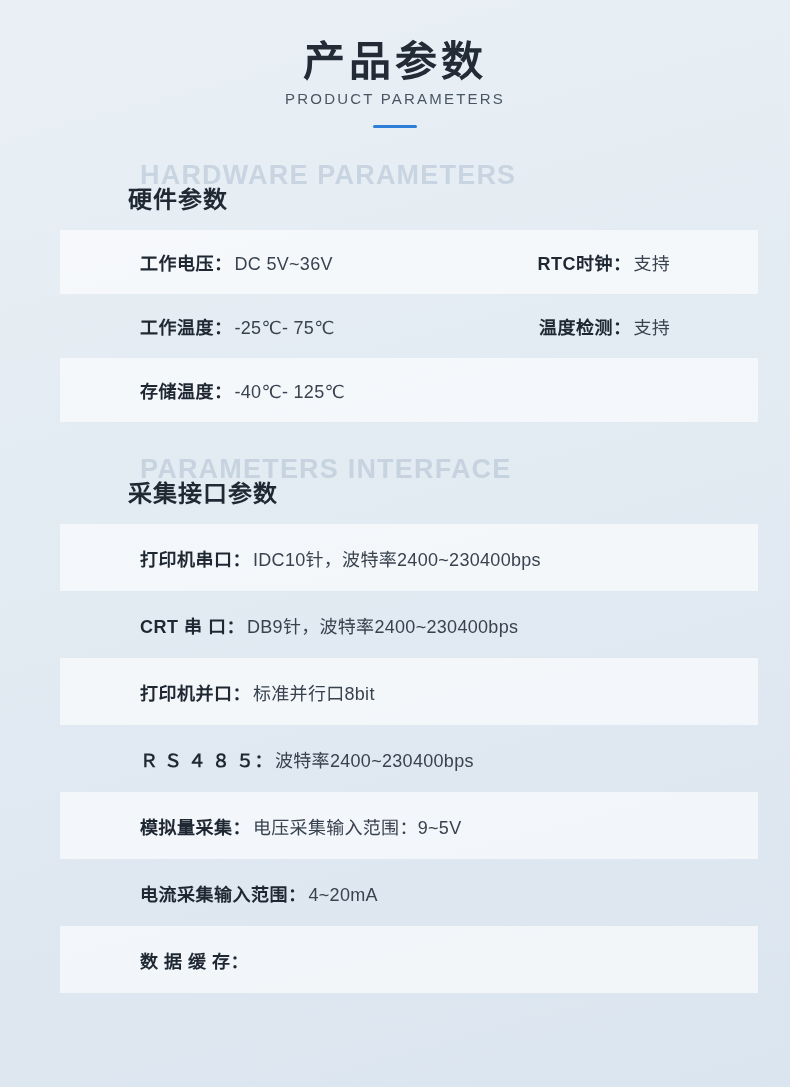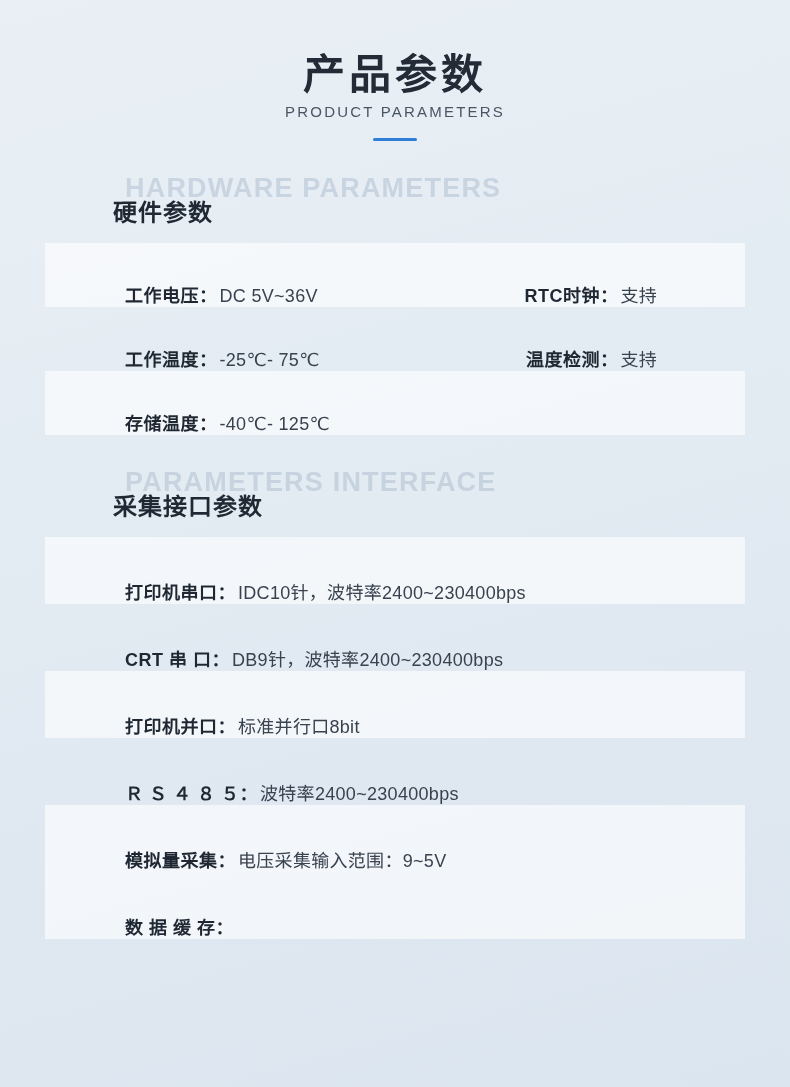--- a/index.html
+++ b/index.html
@@ -13,21 +13,21 @@
     background: linear-gradient(165deg, #e9eff5 0%, #e4ecf3 35%, #dfe8f1 70%, #dbe5ef 100%);
     color: #2b3440;
     overflow: hidden;
     position: relative;
   }
 
   .page {
     width: 790px;
     height: 765px;
     box-sizing: border-box;
-    padding: 13px;
+    padding: 0;
     position: relative;
   }
 
   
   .header {
     text-align: center;
     padding-top: 38px;
   }
   .header .title-cn {
     font-size: 42px;
@@ -49,20 +49,21 @@
     width: 44px;
     height: 3px;
     background: #2f7fd9;
     border-radius: 2px;
   }
 
   
   .section {
     position: relative;
     margin-top: 32px;
+    margin-left: 28px;
   }
   .section-heads {
     position: relative;
     height: 62px;
     padding-left: 112px;
   }
   .ghost-title {
     position: absolute;
     left: 112px;
     top: 0;
@@ -84,21 +85,21 @@
   }
 
   
   .rows {
     margin-top: 8px;
   }
   .row {
     height: 64px;
     margin: 0 32px;
     display: flex;
-    align-items: flex-end;
+    align-items: center;
     box-sizing: border-box;
     padding: 0 0 0 80px;
   }
   .row.alt {
     background: rgba(255, 255, 255, 0.62);
   }
   .cell {
     display: flex;
     align-items: baseline;
     white-space: nowrap;
@@ -210,20 +211,26 @@
         </div>
       </div>
 
       <div class="row alt single">
         <div class="cell">
           <span class="label">模拟量采集：</span>
           <span class="value">电压采集输入范围：9~5V</span>
         </div>
       </div>
 
+      <div class="row single">
+        <div class="cell">
+          <span class="label">电流采集输入范围：</span>
+          <span class="value">4~20mA</span>
+        </div>
+      </div>
 
       <div class="row alt single">
         <div class="cell">
           <span class="label">数 据 缓 存：</span>
         </div>
       </div>
 
     </div>
   </div>
 

